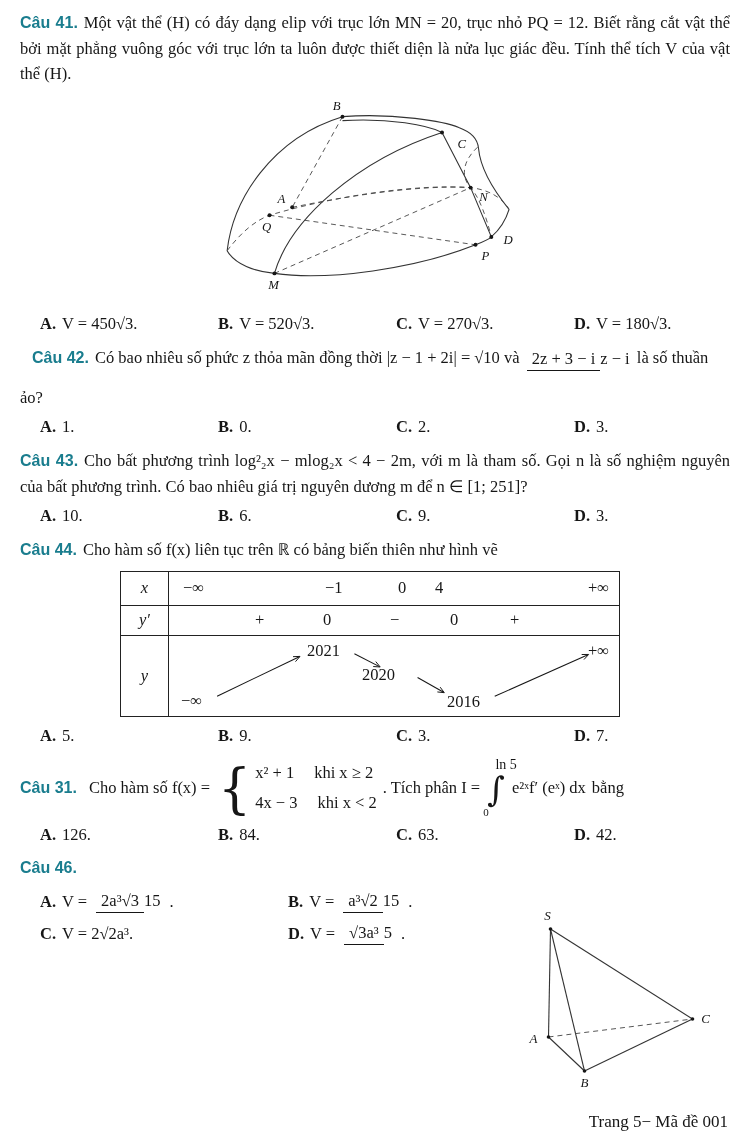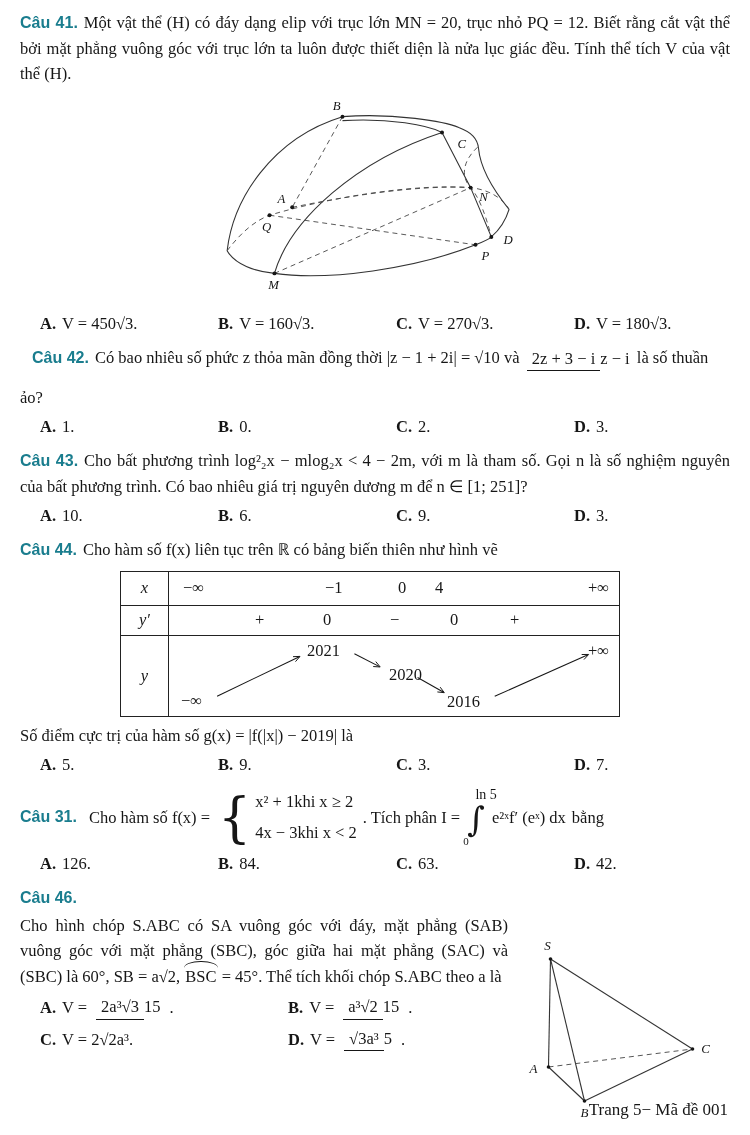--- a/index.html
+++ b/index.html
@@ -37,35 +37,35 @@
   .bbt-h { width:48px; border-right:1.3px solid #222; display:flex; align-items:center; justify-content:center; font-style:italic; flex:none; }
   .bbt-c { flex:1; position:relative; }
   .bbt-c > span.cv { position:absolute; top:50%; transform:translateY(-50%); }
   .bbt-c > span.yv { position:absolute; }
   .bbt-arrows { position:absolute; left:0; top:0; width:100%; height:100%; }
 
   
   .mathline { display:flex; align-items:center; gap:6px; margin:10px 0 4px 0; flex-wrap:nowrap; }
   .brace { font-family:"DejaVu Serif", serif; font-size:52px; font-weight:300; line-height:0.85; transform:scaleY(1.05); margin:0 -2px 0 2px; }
   .cases { display:flex; flex-direction:column; gap:5px; }
-  .case-row { display:flex; white-space:nowrap; }
+  .case-row { display:flex; gap:20px; white-space:nowrap; }
   .integral { display:inline-flex; flex-direction:column; align-items:center; line-height:1; margin:0 1px; }
   .integral .iu { font-size:14px; align-self:flex-end; margin-right:-12px; margin-bottom:1px; }
   .integral .isign { font-size:34px; font-family:"DejaVu Serif", serif; line-height:0.95; }
   .integral .il { font-size:11px; align-self:flex-start; margin-left:-4px; margin-top:1px; }
 
   
   .q46-body { display:flex; margin-top:2px; }
   .q46-left { flex:1; padding-right:10px; }
   .q46-fig { width:212px; flex:none; padding-top:4px; }
   .opts2 { display:grid; grid-template-columns:248px 1fr; row-gap:6px; margin:6px 0 0 20px; align-items:center; }
   .hat { position:relative; display:inline-block; padding:0 1px; }
   .hat::before { content:""; position:absolute; left:0; right:0; top:-3px; height:6px;
     border-top:1.4px solid #161616; border-radius:50% 50% 0 0 / 100% 100% 0 0; }
-  .footer { position:absolute; right:22px; bottom:12px; font-size:17px; }
+  .footer { position:absolute; right:22px; bottom:0; font-size:17px; }
 </style>
 </head>
 <body>
 
 <div class="page">
 
   <p class="qtext"><span class="qlabel">Câu 41.</span><span>Một vật thể (H) có đáy dạng elip với trục lớn MN = 20, trục nhỏ PQ = 12. Biết rằng cắt vật thể bởi mặt phẳng vuông góc với trục lớn ta luôn được thiết diện là nửa lục giác đều. Tính thể tích V của vật thể (H).</span></p>
 
   <div class="fig1wrap">
     <svg width="320" height="207" viewBox="0 0 320 210">
@@ -120,21 +120,21 @@
     </svg>
   </div>
 
   <div class="opts4">
     <div class="opt">
         <span class="opt-label">A.</span>
         <span>V = 450√3.</span>
       </div>
     <div class="opt">
         <span class="opt-label">B.</span>
-        <span>V = 160√3.</span>
+        <span>V = 520√3.</span>
       </div>
     <div class="opt">
         <span class="opt-label">C.</span>
         <span>V = 270√3.</span>
       </div>
     <div class="opt">
         <span class="opt-label">D.</span>
         <span>V = 180√3.</span>
       </div>
   </div>
@@ -220,29 +220,28 @@
             </marker>
           </defs>
           <g stroke="#161616" stroke-width="1">
             <line x1="48" y1="61" x2="130" y2="21" marker-end="url(#ah)"></line>
             <line x1="185" y1="18" x2="210" y2="31" marker-end="url(#ah)"></line>
             <line x1="248" y1="42" x2="274" y2="57" marker-end="url(#ah)"></line>
             <line x1="325" y1="61" x2="418" y2="19" marker-end="url(#ah)"></line>
           </g>
         </svg>
         <span class="yv" style="left:138px; top:2px;">2021</span>
-        <span class="yv" style="left:220px; top:26px;">2020</span>
+        <span class="yv" style="left:193px; top:26px;">2020</span>
         <span class="yv" style="left:278px; top:53px;">2016</span>
         <span class="yv" style="left:12px;  top:52px;">−∞</span>
         <span class="yv" style="right:10px; top:2px;">+∞</span>
       </div>
     </div>
   </div>
 
-  <p class="qtext">Số điểm cực trị của hàm số g(x) = |f(|x|) − 2019| là</p>
 
   <div class="opts4">
     <div class="opt">
         <span class="opt-label">A.</span>
         <span>5.</span>
       </div>
     <div class="opt">
         <span class="opt-label">B.</span>
         <span>9.</span>
       </div>
@@ -296,21 +295,20 @@
     <div class="opt">
         <span class="opt-label">D.</span>
         <span>42.</span>
       </div>
   </div>
 
   <div><span class="qlabel">Câu 46.</span></div>
 
   <div class="q46-body">
     <div class="q46-left">
-      <p class="qtext" style="margin-top:0;"><span>Cho hình chóp S.ABC có SA vuông góc với đáy, mặt phẳng (SAB) vuông góc với mặt phẳng (SBC), góc giữa hai mặt phẳng (SAC) và (SBC) là 60°, SB = a√2, </span><span class="hat">BSC</span><span> = 45°. Thể tích khối chóp S.ABC theo a là</span></p>
 
       <div class="opts2">
         <div class="opt">
           <span class="opt-label">A.</span>
           <span>V =</span>
           <span class="frac">
               <span class="num">2a³√3</span>
               <span class="den">15</span>
             </span>
           <span>.</span>

